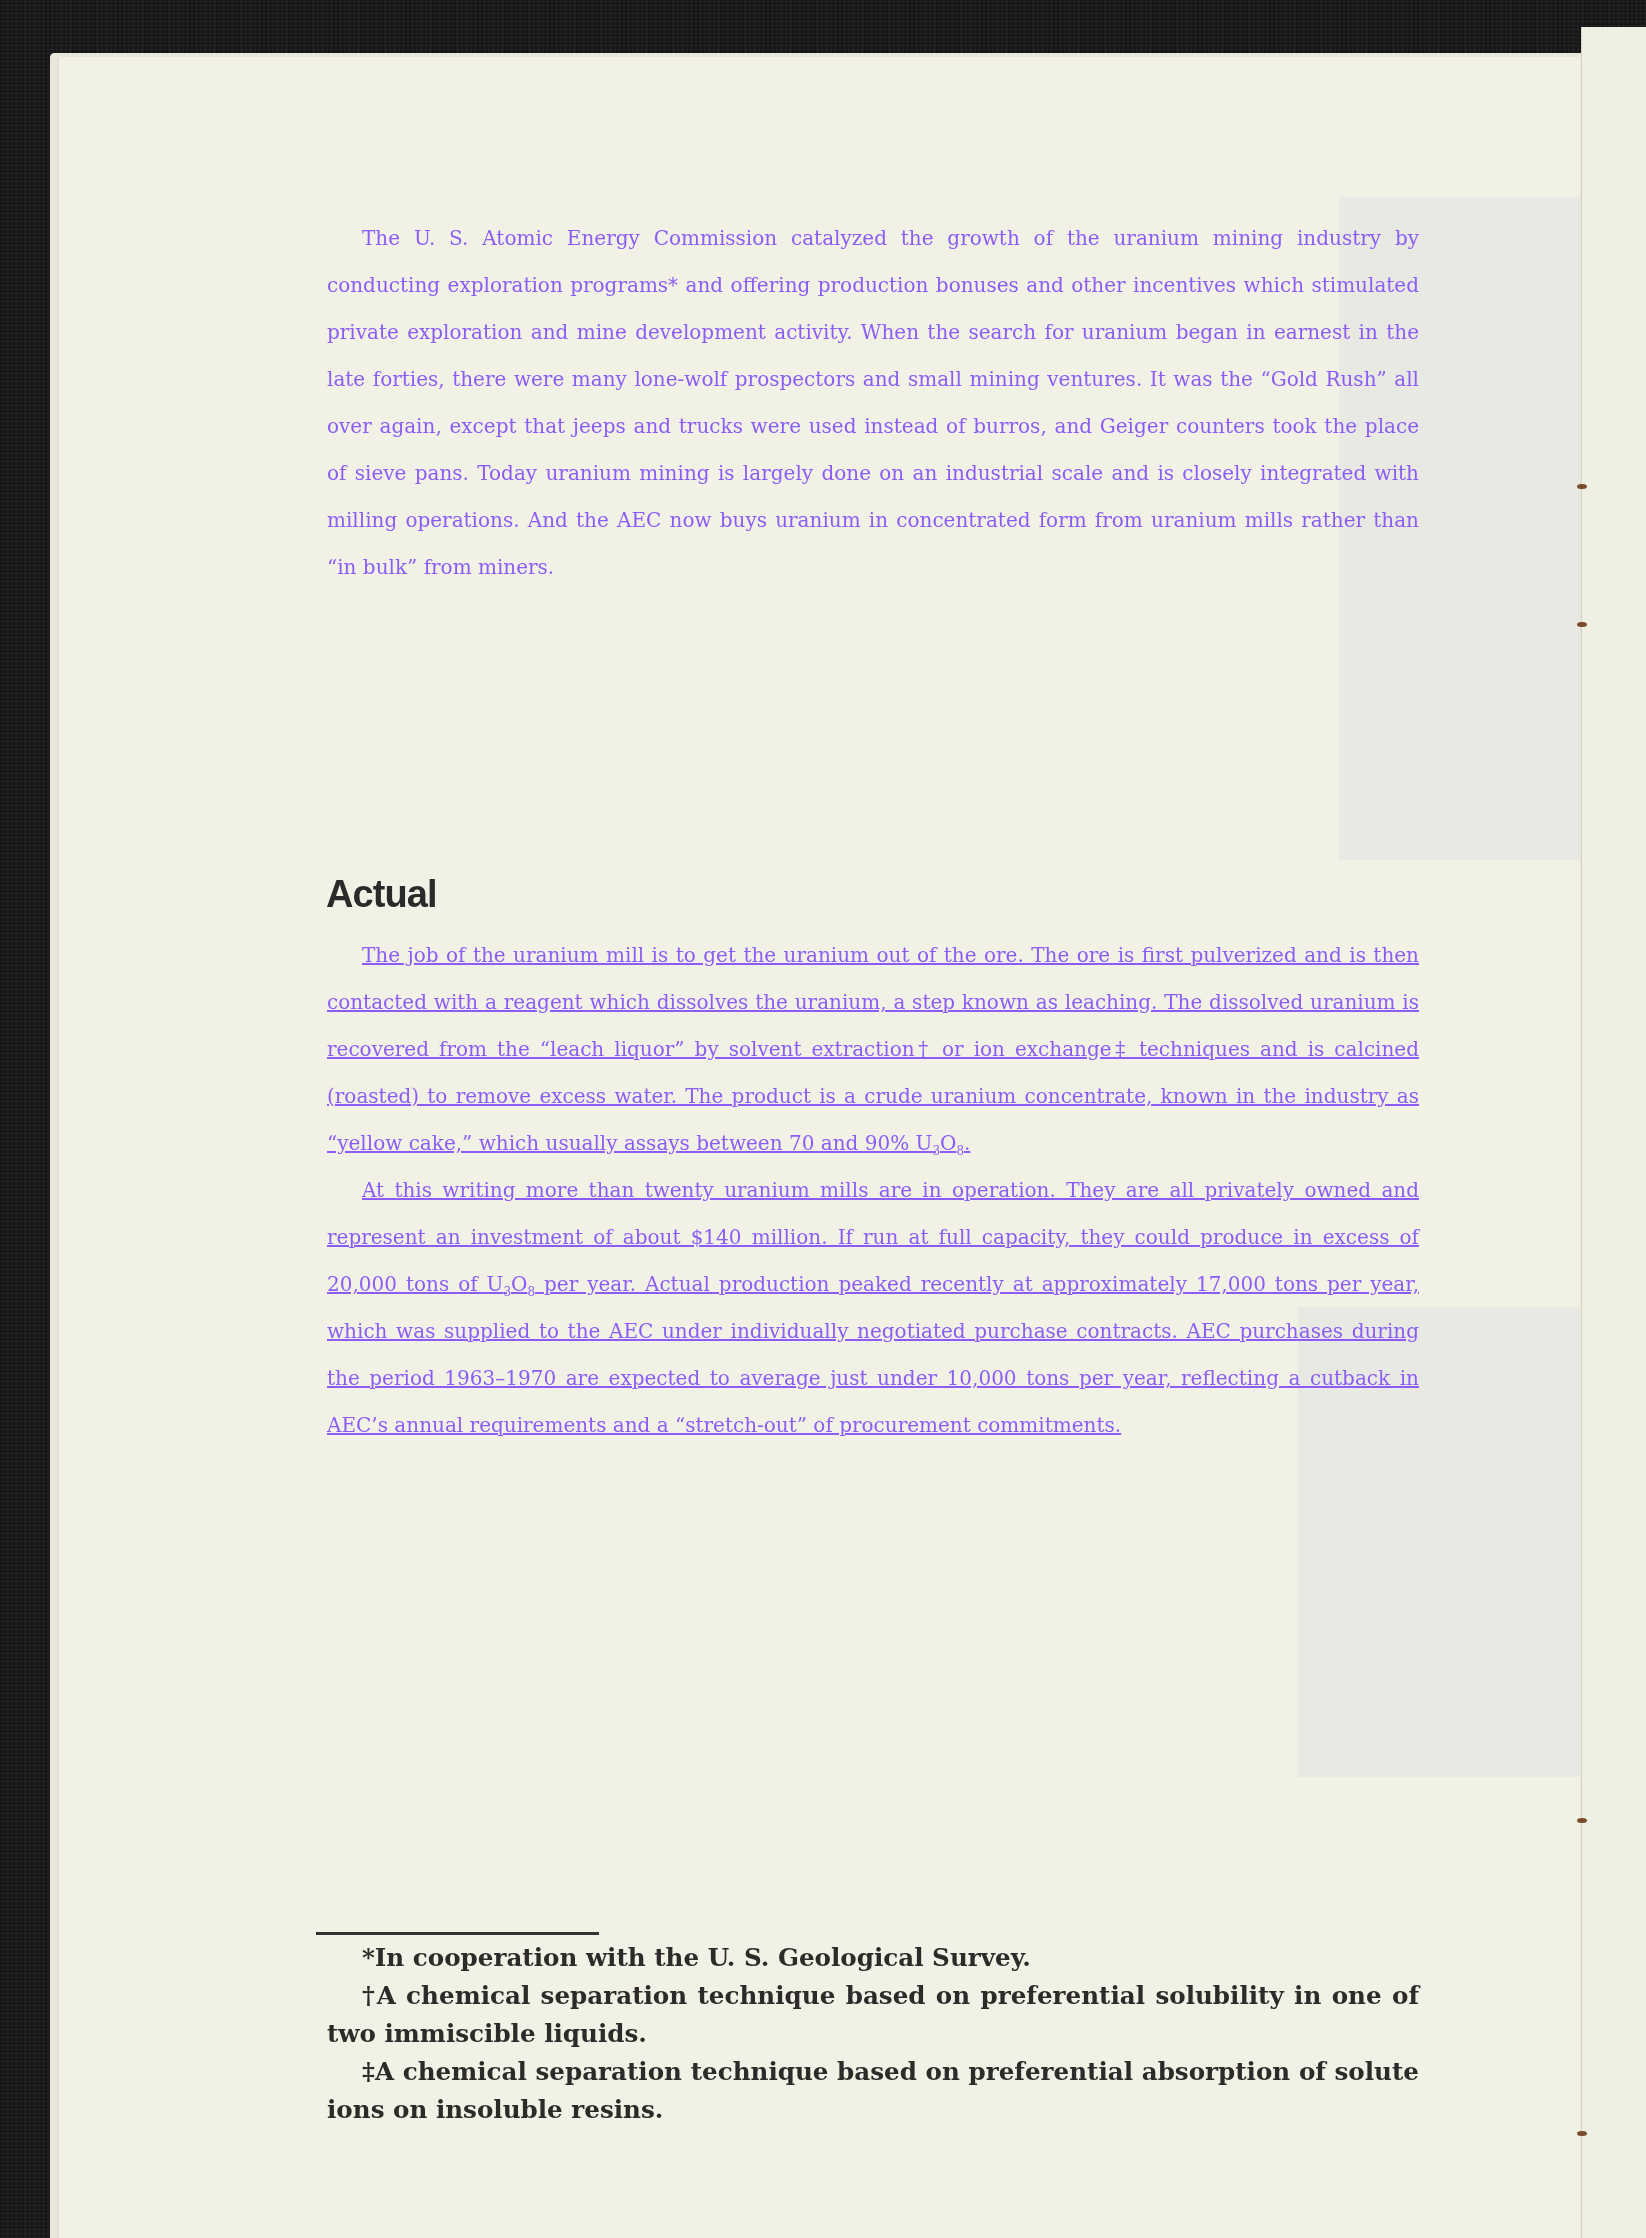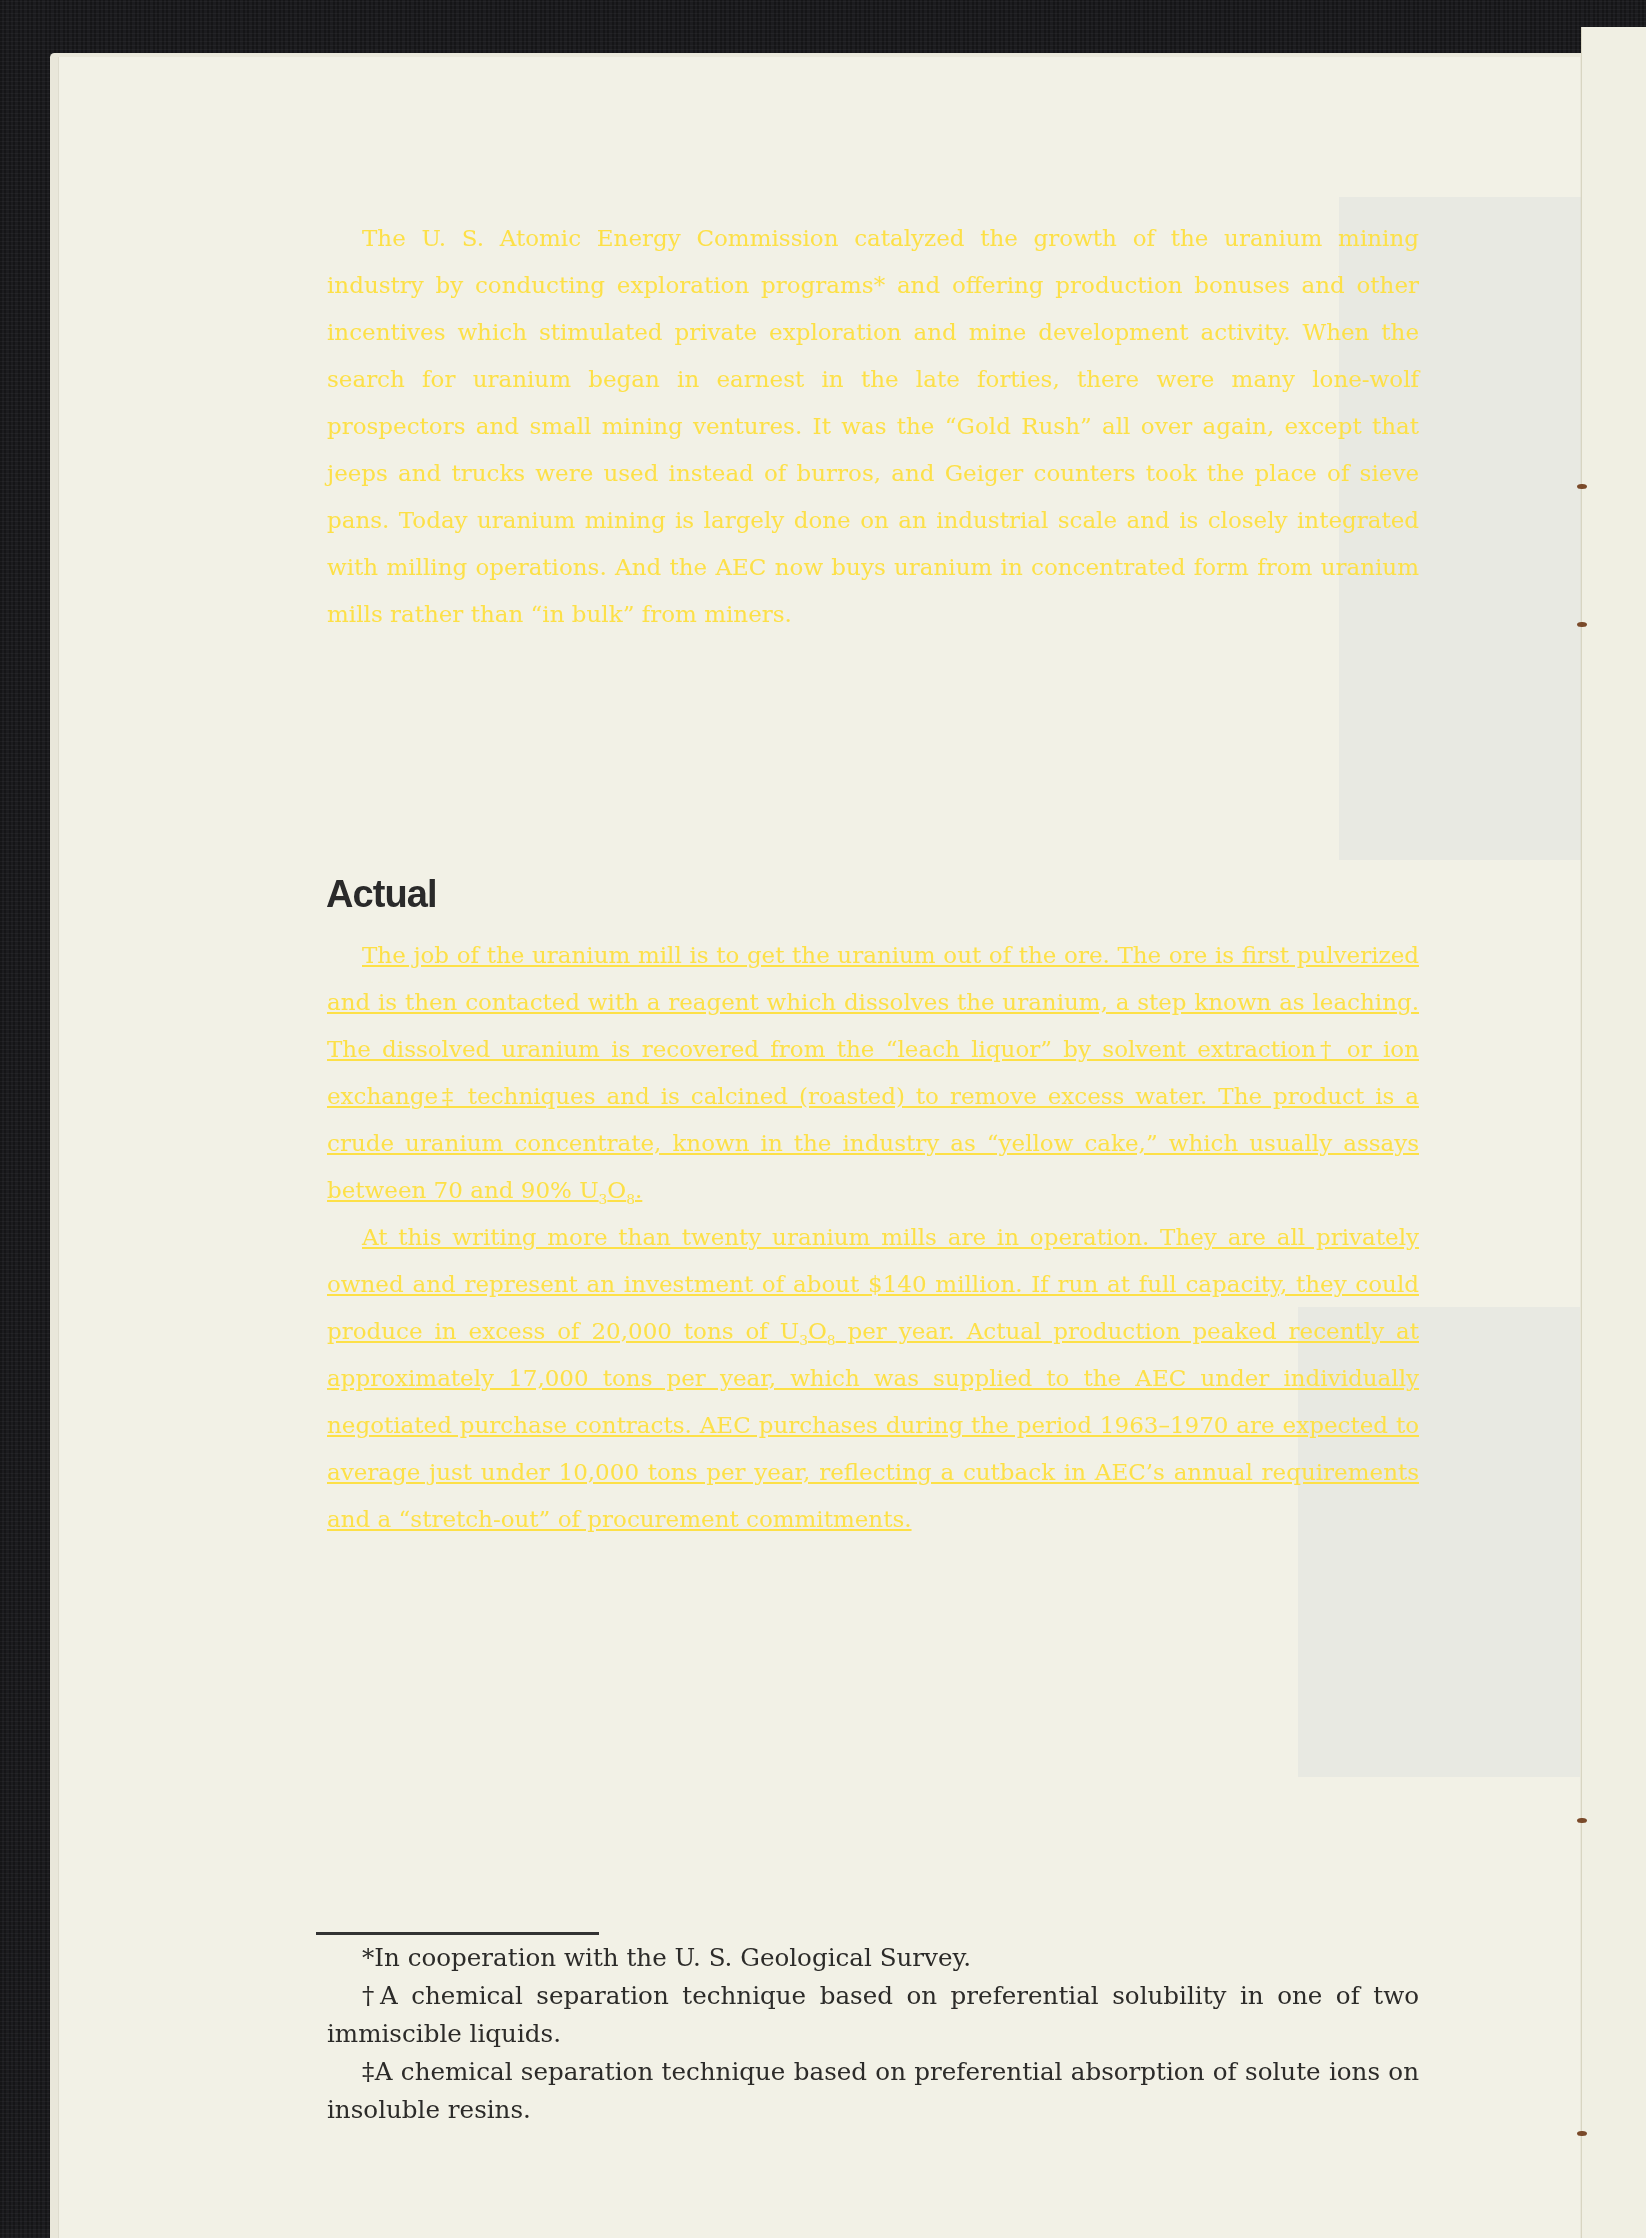--- a/index.html
+++ b/index.html
@@ -25,37 +25,37 @@
   }
   .stitch {
     position: absolute; left: 1577px; width: 9.9px; height: 5.4px;
     background: #7a4a2a; border-radius: 50%;
   }
   .bleed {
     position: absolute; background: rgba(190,200,210,0.18);
   }
   .text {
     position: absolute; left: 327px; width: 1092px;
-    font-family: "DejaVu Serif", serif; color: #fde047;
-    font-size: 23px; line-height: 47px; text-align: justify;
+    font-family: "DejaVu Serif", serif; color: #8b5cf6;
+    font-size: 20px; line-height: 47px; text-align: justify;
   }
   .text p { margin: 0; text-indent: 35px; }
   .heading {
     position: absolute; left: 326px; top: 873px;
     font-family: "Liberation Sans", sans-serif; font-weight: bold;
     font-size: 38px; color: #2a2a2a; letter-spacing: -0.9px;
   }
   .rule {
     position: absolute; left: 316px; top: 1932px; width: 283px; height: 3.1px;
     background: #333;
   }
   .notes {
     position: absolute; left: 327px; top: 1939px; width: 1092px;
     font-family: "DejaVu Serif", serif; color: #2c2b29;
-    font-size: 24.6px; line-height: 38px; text-align: justify;
+    font-size: 24.6px; line-height: 38px; text-align: justify; font-weight: bold;
   }
   .notes p { margin: 0; text-indent: 35px; }
   sub { font-size: 0.6em; line-height: 0; }
 </style>
 </head>
 <body>
 
 <div class="page-stack"></div>
 <div class="facing-page"></div>
 

